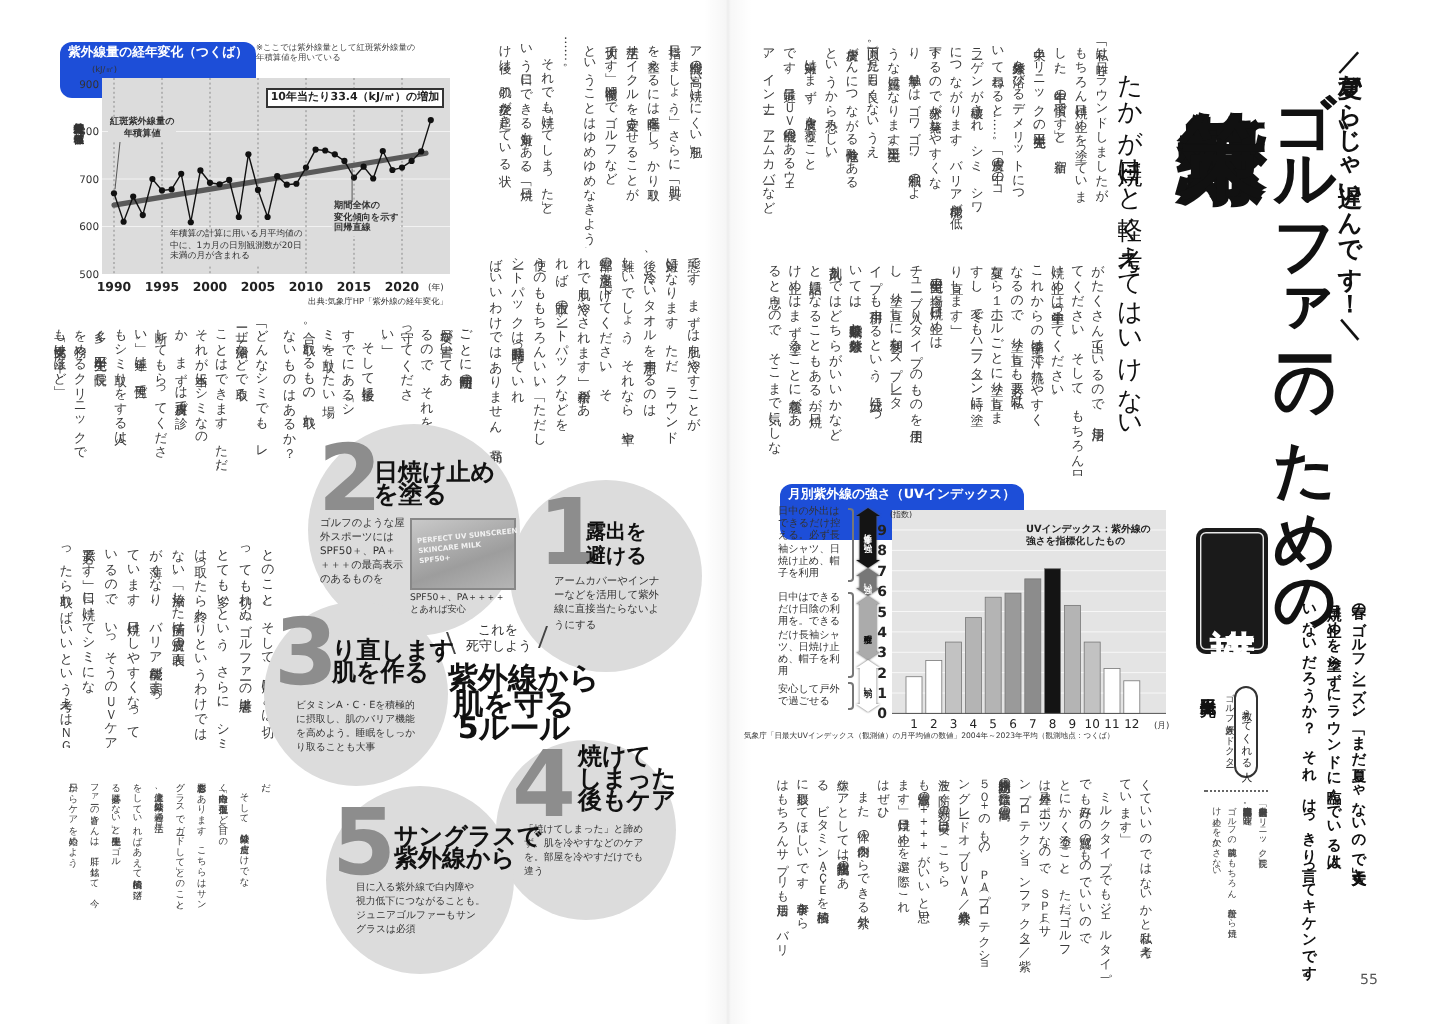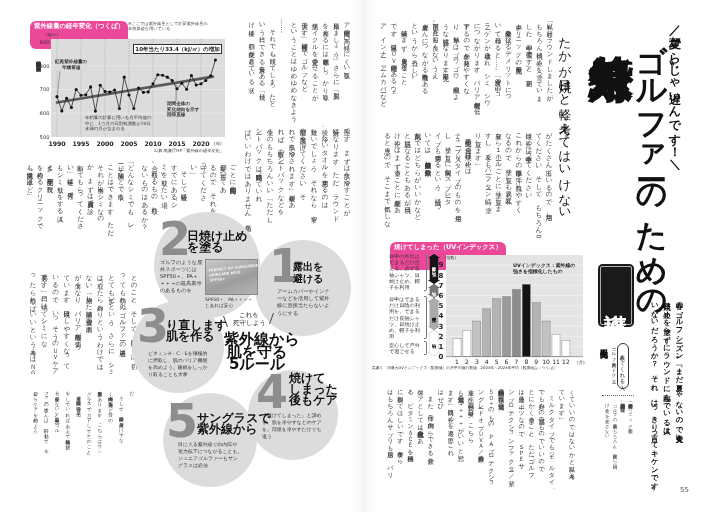--- a/index.html
+++ b/index.html
@@ -4,21 +4,21 @@
 <style>
 *{margin:0;padding:0;box-sizing:border-box;}
 html,body{width:724px;height:512px;background:#fff;overflow:hidden;}
 .spread{position:relative;width:724px;height:512px;background:#fff;font-family:"DejaVu Sans",sans-serif;color:#222;overflow:hidden;}
 .spine{position:absolute;left:352px;top:0;width:24px;height:512px;background:linear-gradient(to right,rgba(0,0,0,0) 0%,rgba(0,0,0,0.035) 45%,rgba(0,0,0,0.07) 50%,rgba(0,0,0,0.03) 56%,rgba(0,0,0,0) 100%);}
 .page{position:absolute;top:0;width:362px;height:512px;}
 .page.left{left:0;}
 .page.right{left:362px;}
 .abs{position:absolute;}
 .vt{position:absolute;writing-mode:vertical-rl;white-space:pre;font-family:"DejaVu Serif",serif;font-size:6.3px;color:#3b3b3b;overflow:hidden;}
-.pill{position:absolute;background:#ec4899;color:#fff;font-weight:bold;font-size:6.4px;line-height:11px;height:28px;padding:0 4px;border-radius:6px;white-space:nowrap;}
+.pill{position:absolute;background:#1d4ed8;color:#fff;font-weight:bold;font-size:6.4px;line-height:11px;height:28px;padding:0 4px;border-radius:6px;white-space:nowrap;}
 .tiny{position:absolute;white-space:pre;font-size:4.5px;line-height:5.5px;color:#333;}
 .circle{position:absolute;border-radius:50%;background:#dcdcdc;}
 .digit{position:absolute;font-weight:bold;font-size:46px;line-height:46px;color:#8d8d8d;}
 .rule-head{position:absolute;white-space:pre;font-weight:bold;font-size:12px;line-height:11px;color:#111;}
 .rule-body{position:absolute;white-space:pre;font-size:5px;line-height:7px;color:#333;}
 .pagenum{position:absolute;font-size:7px;color:#555;}
 svg{position:absolute;overflow:visible;}
 svg text{font-family:"DejaVu Sans",sans-serif;}
 .arrow{position:absolute;width:12px;clip-path:polygon(50% 0,100% 4px,85% 4px,85% calc(100% - 4px),100% calc(100% - 4px),50% 100%,0 calc(100% - 4px),15% calc(100% - 4px),15% 4px,0 4px);writing-mode:vertical-rl;font-size:4.2px;font-weight:bold;display:flex;align-items:center;justify-content:center;}
 .arrow-wrap{position:absolute;filter:drop-shadow(0 0 0.4px #555);}
@@ -310,21 +310,21 @@
 波を防ぐ効果の目安）は、こちら
 も最高値の＋＋＋＋がいいと思い
 ます」。日焼け止めを選ぶ際、これ
 はぜひ。
 　また、体の内側からできる紫外
 線ケアとしては「抗酸化作用のあ
 る、ビタミンＡ・Ｃ・Ｅを積極的
 に摂取してほしいです。食事から
 はもちろんサプリも活用し、バリ</div>
 
-    <div class="pill" style="left:28px;top:242px;">焼けてしまった（UVインデックス）</div>
+    <div class="pill" style="left:28px;top:242px;">月別紫外線の強さ（UVインデックス）</div>
     <div class="adv" style="left:27px;top:253px;">日中の外出は
 できるだけ控
 える。必ず長
 袖シャツ、日
 焼け止め、帽
 子を利用</div>
     <div class="adv" style="left:27px;top:296px;">日中はできる
 だけ日陰の利
 用を。できる
 だけ長袖シャ

